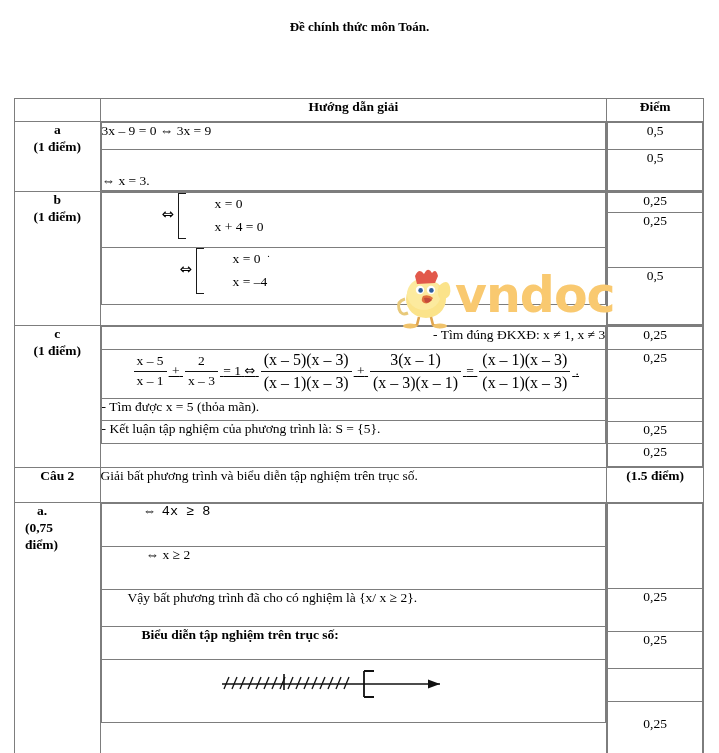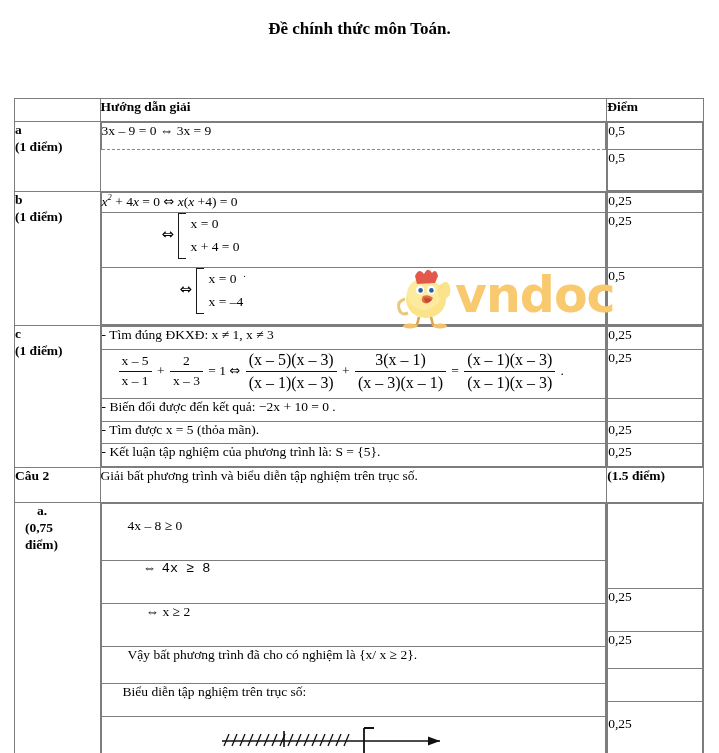--- a/index.html
+++ b/index.html
@@ -16,21 +16,21 @@
   .title1{
     text-align:center;
     font-weight:bold;
     font-size:15.5px;
     letter-spacing:.2px;
     margin:11px 0 0 0;
   }
   .title2{
     text-align:center;
     font-weight:bold;
-    font-size:17px;
+    font-size:13px;
     margin:19px 0 0 0;
   }
 
   table.grading{
     border-collapse:collapse;
     position:absolute;
     left:14px;
     top:79px;
     width:690px;
     table-layout:fixed;
@@ -41,21 +41,21 @@
     vertical-align:top;
     font-size:13.5px;
     line-height:1.25;
   }
   .c-label{width:84px;}
   .c-body{width:497px;}
   .c-pts{width:95px;margin-top:36px;}
 
   .pad{padding:3px 6px 3px 7px;}
 
-  .ctr{}
+  .ctr{text-align:center;}
   .bold{font-weight:bold;}
   .vmid{vertical-align:middle;}
 
   
   .inner{width:100%;border-collapse:collapse;table-layout:fixed;}
   .inner td{border:0;padding:0;font-size:13.5px;vertical-align:middle;}
   .dash-b{border-bottom:1px dashed #8a8a8a !important;}
   .solid-b{border-bottom:1px solid #7d7d7d !important;}
 
   
@@ -66,21 +66,21 @@
   
   .sys{display:inline-flex;align-items:stretch;vertical-align:middle;}
   .sys .brk{
     width:7px;
     border-left:1.4px solid #1a1a1a;
     border-top:1.4px solid #1a1a1a;
     border-bottom:1.4px solid #1a1a1a;
     margin-right:5px;
   }
   .sys .rows{display:flex;flex-direction:column;justify-content:center;}
-  .sys .rows span{padding:3px 0;white-space:nowrap;}
+  .sys .rows span{padding:3px 0;white-space:nowrap;margin-left:24px;}
 
   
   .frac{display:inline-block;vertical-align:middle;text-align:center;margin:0 2px;}
   .frac .num{display:block;padding:0 3px 1px 3px;border-bottom:1.2px solid #111;}
   .frac .den{display:block;padding:1px 3px 0 3px;}
   .fracline{white-space:nowrap;font-size:13.5px;}
   .paren{font-size:1.18em;}
 
   
   .numline{position:relative;height:56px;}
@@ -153,20 +153,23 @@
         <td class="c-label ctr bold vmid">
           <div>a</div>
           <div>(1 điểm)</div>
         </td>
         <td class="c-body">
           <table class="inner">
             <tbody>
                 <tr>
                   <td class="dash-b pad" style="height:26px;">3x – 9 = 0 ⇔ 3x = 9</td>
                 </tr>
+            <tr>
+                  <td class="pad" style="height:40px;vertical-align:bottom;">⇔ x = 3.</td>
+                </tr>
           </tbody>
             </table>
         </td>
         <td class="c-pts">
           <table class="inner">
             <tbody>
                 <tr>
                   <td class="dash-b ctr" style="height:26px;">0,5</td>
                 </tr>
             <tr>
@@ -178,25 +181,20 @@
       </tr>
 
       <tr>
         <td class="c-label ctr bold vmid">
           <div>b</div>
           <div>(1 điểm)</div>
         </td>
         <td class="c-body">
           <table class="inner">
             <tbody>
-                <tr>
-                  <td class="dash-b pad" style="height:19px;">
-              <span class="mi">x</span><sup class="exp">2</sup> + 4<span class="mi">x</span> = 0 <span class="eqv">⇔</span> <span class="mi">x</span>(<span class="mi">x</span> +4) = 0
-            </td>
-                </tr>
             <tr>
                   <td class="solid-b" style="height:54px;">
               <div style="padding-left:60px;">
                 <span class="eqv" style="font-size:15px;">⇔</span>
                 <span class="sys">
                   <span class="brk"></span>
                   <span class="rows">
                     <span>x = 0</span>
                     <span>x + 4 = 0</span>
                   </span>
@@ -240,24 +238,24 @@
 
       <tr>
         <td class="c-label ctr bold vmid">
           <div>c</div>
           <div>(1 điểm)</div>
         </td>
         <td class="c-body">
           <table class="inner">
             <tbody>
                 <tr>
-                  <td class="pad" style="height:22px;">- Tìm đúng ĐKXĐ:  x ≠ 1, x ≠ 3</td>
-                </tr>
-            <tr>
-                  <td style="height:48px;padding-left:15px;">
+                  <td class="pad" style="height:22px;text-align:right;">- Tìm đúng ĐKXĐ:  x ≠ 1, x ≠ 3</td>
+                </tr>
+            <tr>
+                  <td style="height:48px;padding-left:30px;text-decoration:underline;">
               <span class="fracline">
                 <span class="frac">
                   <span class="num">x – 5</span>
                   <span class="den">x – 1</span>
                 </span>
                 <span>+</span>
                 <span class="frac">
                   <span class="num">2</span>
                   <span class="den">x – 3</span>
                 </span>
@@ -275,23 +273,20 @@
                 <span>=</span>
                 <span class="frac">
                   <span class="num paren">(x – 1)(x – 3)</span>
                   <span class="den paren">(x – 1)(x – 3)</span>
                 </span>
                 <span>.</span>
               </span>
             </td>
                 </tr>
             <tr>
-                  <td class="pad" style="height:22px;">- Biến đổi được đến kết quả: −2x + 10 = 0 .</td>
-                </tr>
-            <tr>
                   <td class="pad" style="height:21px;">- Tìm được x = 5  (thỏa mãn).</td>
                 </tr>
             <tr>
                   <td class="pad" style="height:22px;">- Kết luận tập nghiệm của phương trình là: S = {5}.</td>
                 </tr>
           </tbody>
             </table>
         </td>
         <td class="c-pts">
           <table class="inner">
@@ -324,34 +319,31 @@
 
       <tr>
         <td class="c-label bold vmid" style="padding-left:10px;">
           <div style="padding-left:12px;">a.</div>
           <div>(0,75</div>
           <div>điểm)</div>
         </td>
         <td class="c-body">
           <table class="inner">
             <tbody>
-                <tr>
-                  <td style="height:42px;padding:14px 0 0 26px;vertical-align:top;">4x – 8 ≥ 0</td>
-                </tr>
             <tr>
                   <td style="height:42px;padding-left:44px;font-family:Liberation Mono, monospace;">⇔ 4x ≥ 8</td>
                 </tr>
             <tr>
                   <td style="height:42px;padding-left:44px;">⇔ x  ≥ 2</td>
                 </tr>
             <tr>
                   <td style="height:36px;padding-left:26px;">Vậy bất phương trình đã cho có nghiệm là {x/ x ≥ 2}.</td>
                 </tr>
             <tr>
-                  <td style="height:32px;padding-left:21px;">Biểu diễn tập nghiệm trên trục số:</td>
+                  <td style="height:32px;padding-left:40px;font-weight:bold;">Biểu diễn tập nghiệm trên trục số:</td>
                 </tr>
             <tr>
                   <td style="height:62px;">
               <div class="numline">
                 <svg width="300" height="40" viewBox="0 0 300 40" style="position:absolute;left:110px;top:4px;">
 
                   <line x1="10" y1="20" x2="228" y2="20" stroke="#111" stroke-width="1.6"></line>
 
                   <polygon points="228,20 216,15.5 216,24.5" fill="#111"></polygon>
 

